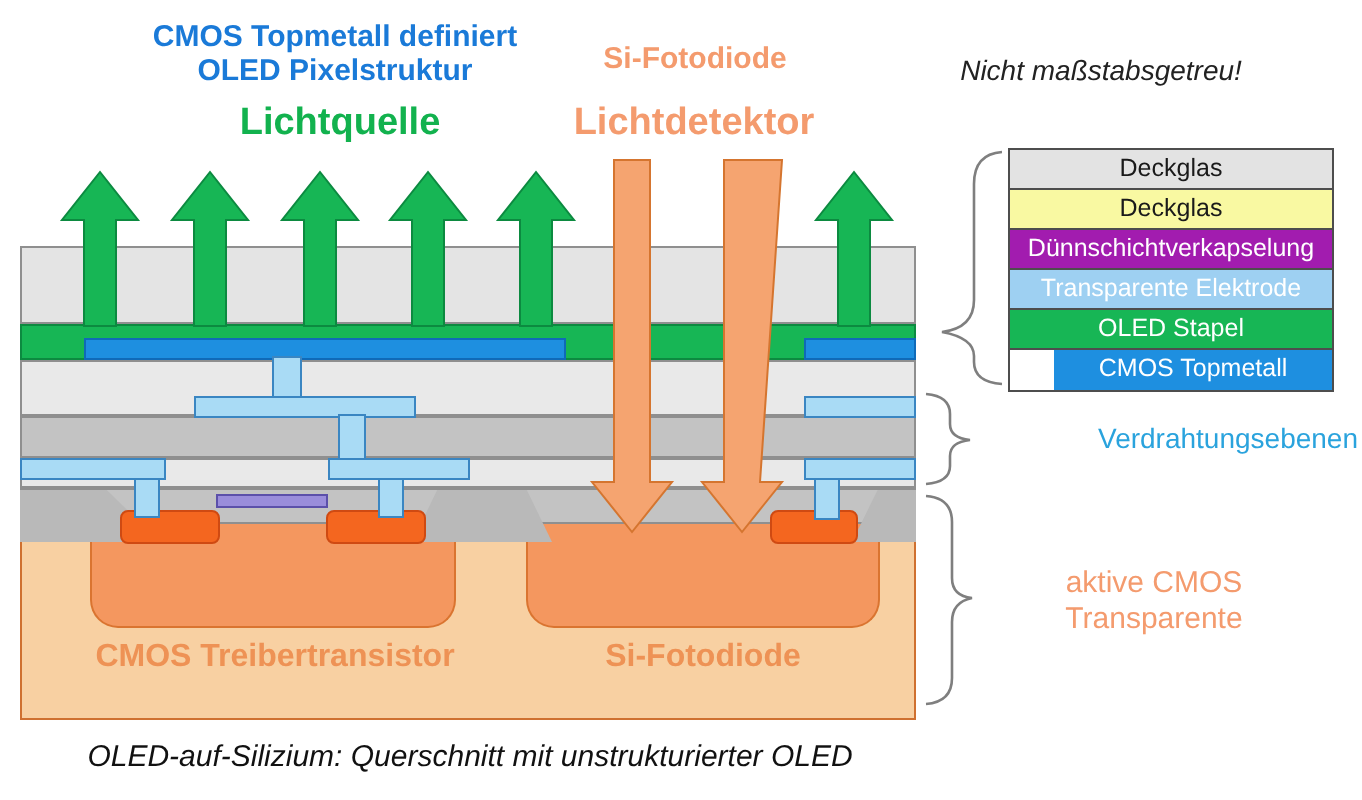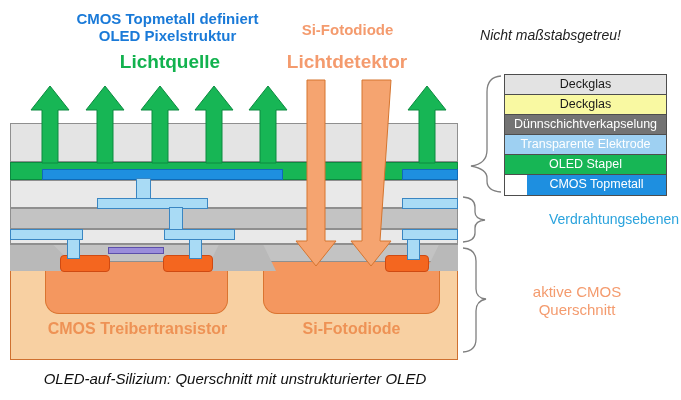--- a/index.html
+++ b/index.html
@@ -148,27 +148,27 @@
     <g fill="none" stroke="#7f7f7f" stroke-width="1.3">
       <path d="M 501 76 Q 487 77 487 92 L 487 150 Q 487 164 471 166 Q 487 169 487 178 L 487 181 Q 487 191 501 192"></path>
       <path d="M 463 197 Q 475 198 475 207 L 475 212 Q 475 219 485 220 Q 475 221 475 228 L 475 233 Q 475 241 463 242"></path>
       <path d="M 463 248 Q 476 249 476 261 L 476 289 Q 476 298 486 299 Q 476 301 476 311 L 476 339 Q 476 351 463 352"></path>
     </g>
   </svg>
 
   <div class="abs lbl-wiring" style="color: rgb(42, 163, 221); text-align: right;">Verdrahtungsebenen</div>
   <div class="abs lbl-active" style="color: rgb(244, 155, 110);">
     <span style="display:block">aktive CMOS</span>
-    <span style="display:block">Querschnitt</span>
+    <span style="display:block">Transparente</span>
   </div>
 
   <div class="abs legend">
     <div class="legend-row" style="background-color: rgb(227, 227, 227); color: rgb(26, 26, 26);">Deckglas</div>
     <div class="legend-row" style="background-color: rgb(249, 249, 162); color: rgb(26, 26, 26);">Deckglas</div>
-    <div class="legend-row" style="background-color: #737373; color: rgb(255, 255, 255);">Dünnschichtverkapselung</div>
+    <div class="legend-row" style="background-color: #a21caf; color: rgb(255, 255, 255);">Dünnschichtverkapselung</div>
     <div class="legend-row" style="background-color: rgb(158, 208, 242); color: rgb(255, 255, 255);">Transparente Elektrode</div>
     <div class="legend-row" style="background-color: rgb(23, 182, 85); color: rgb(255, 255, 255);">OLED Stapel</div>
     <div class="legend-row" style="background-color: rgb(30, 143, 224); color: rgb(255, 255, 255); margin-left: 22px;">CMOS Topmetall</div>
   </div>
 
   <div class="abs ctr ital caption" style="color: rgb(17, 17, 17);">OLED-auf-Silizium: Querschnitt mit unstrukturierter OLED</div>
 
 </div>
 
 </body></html>

